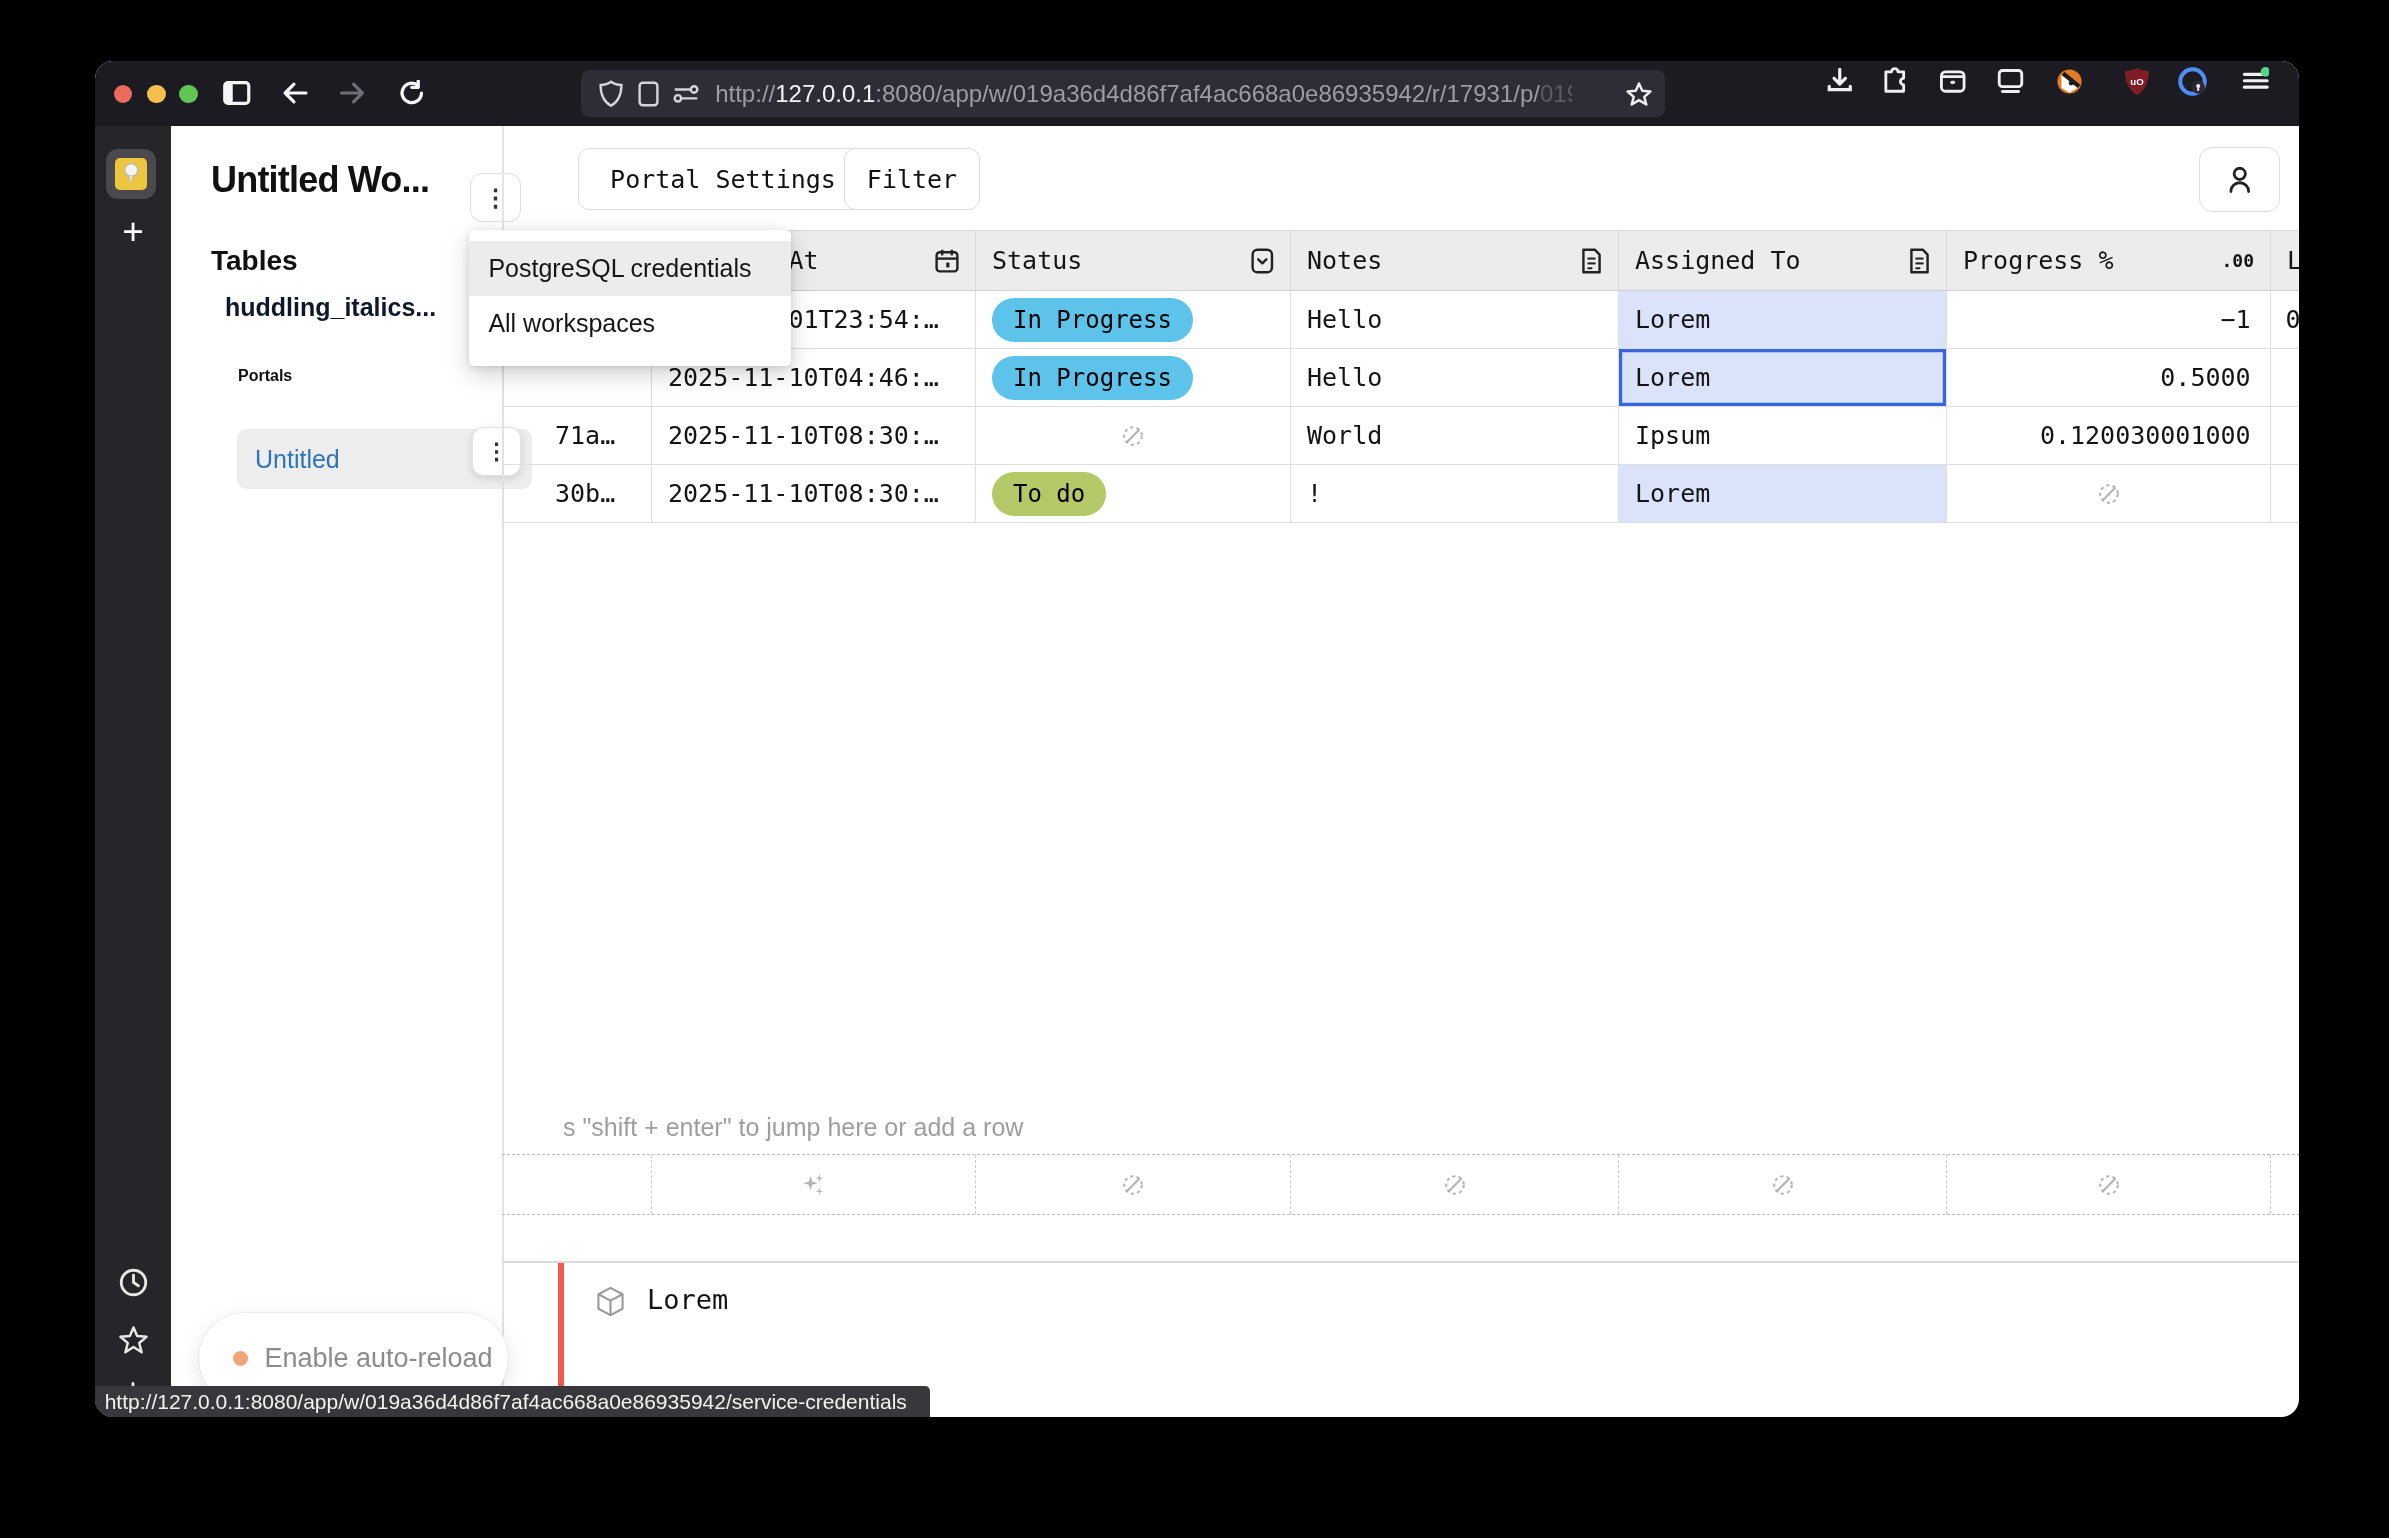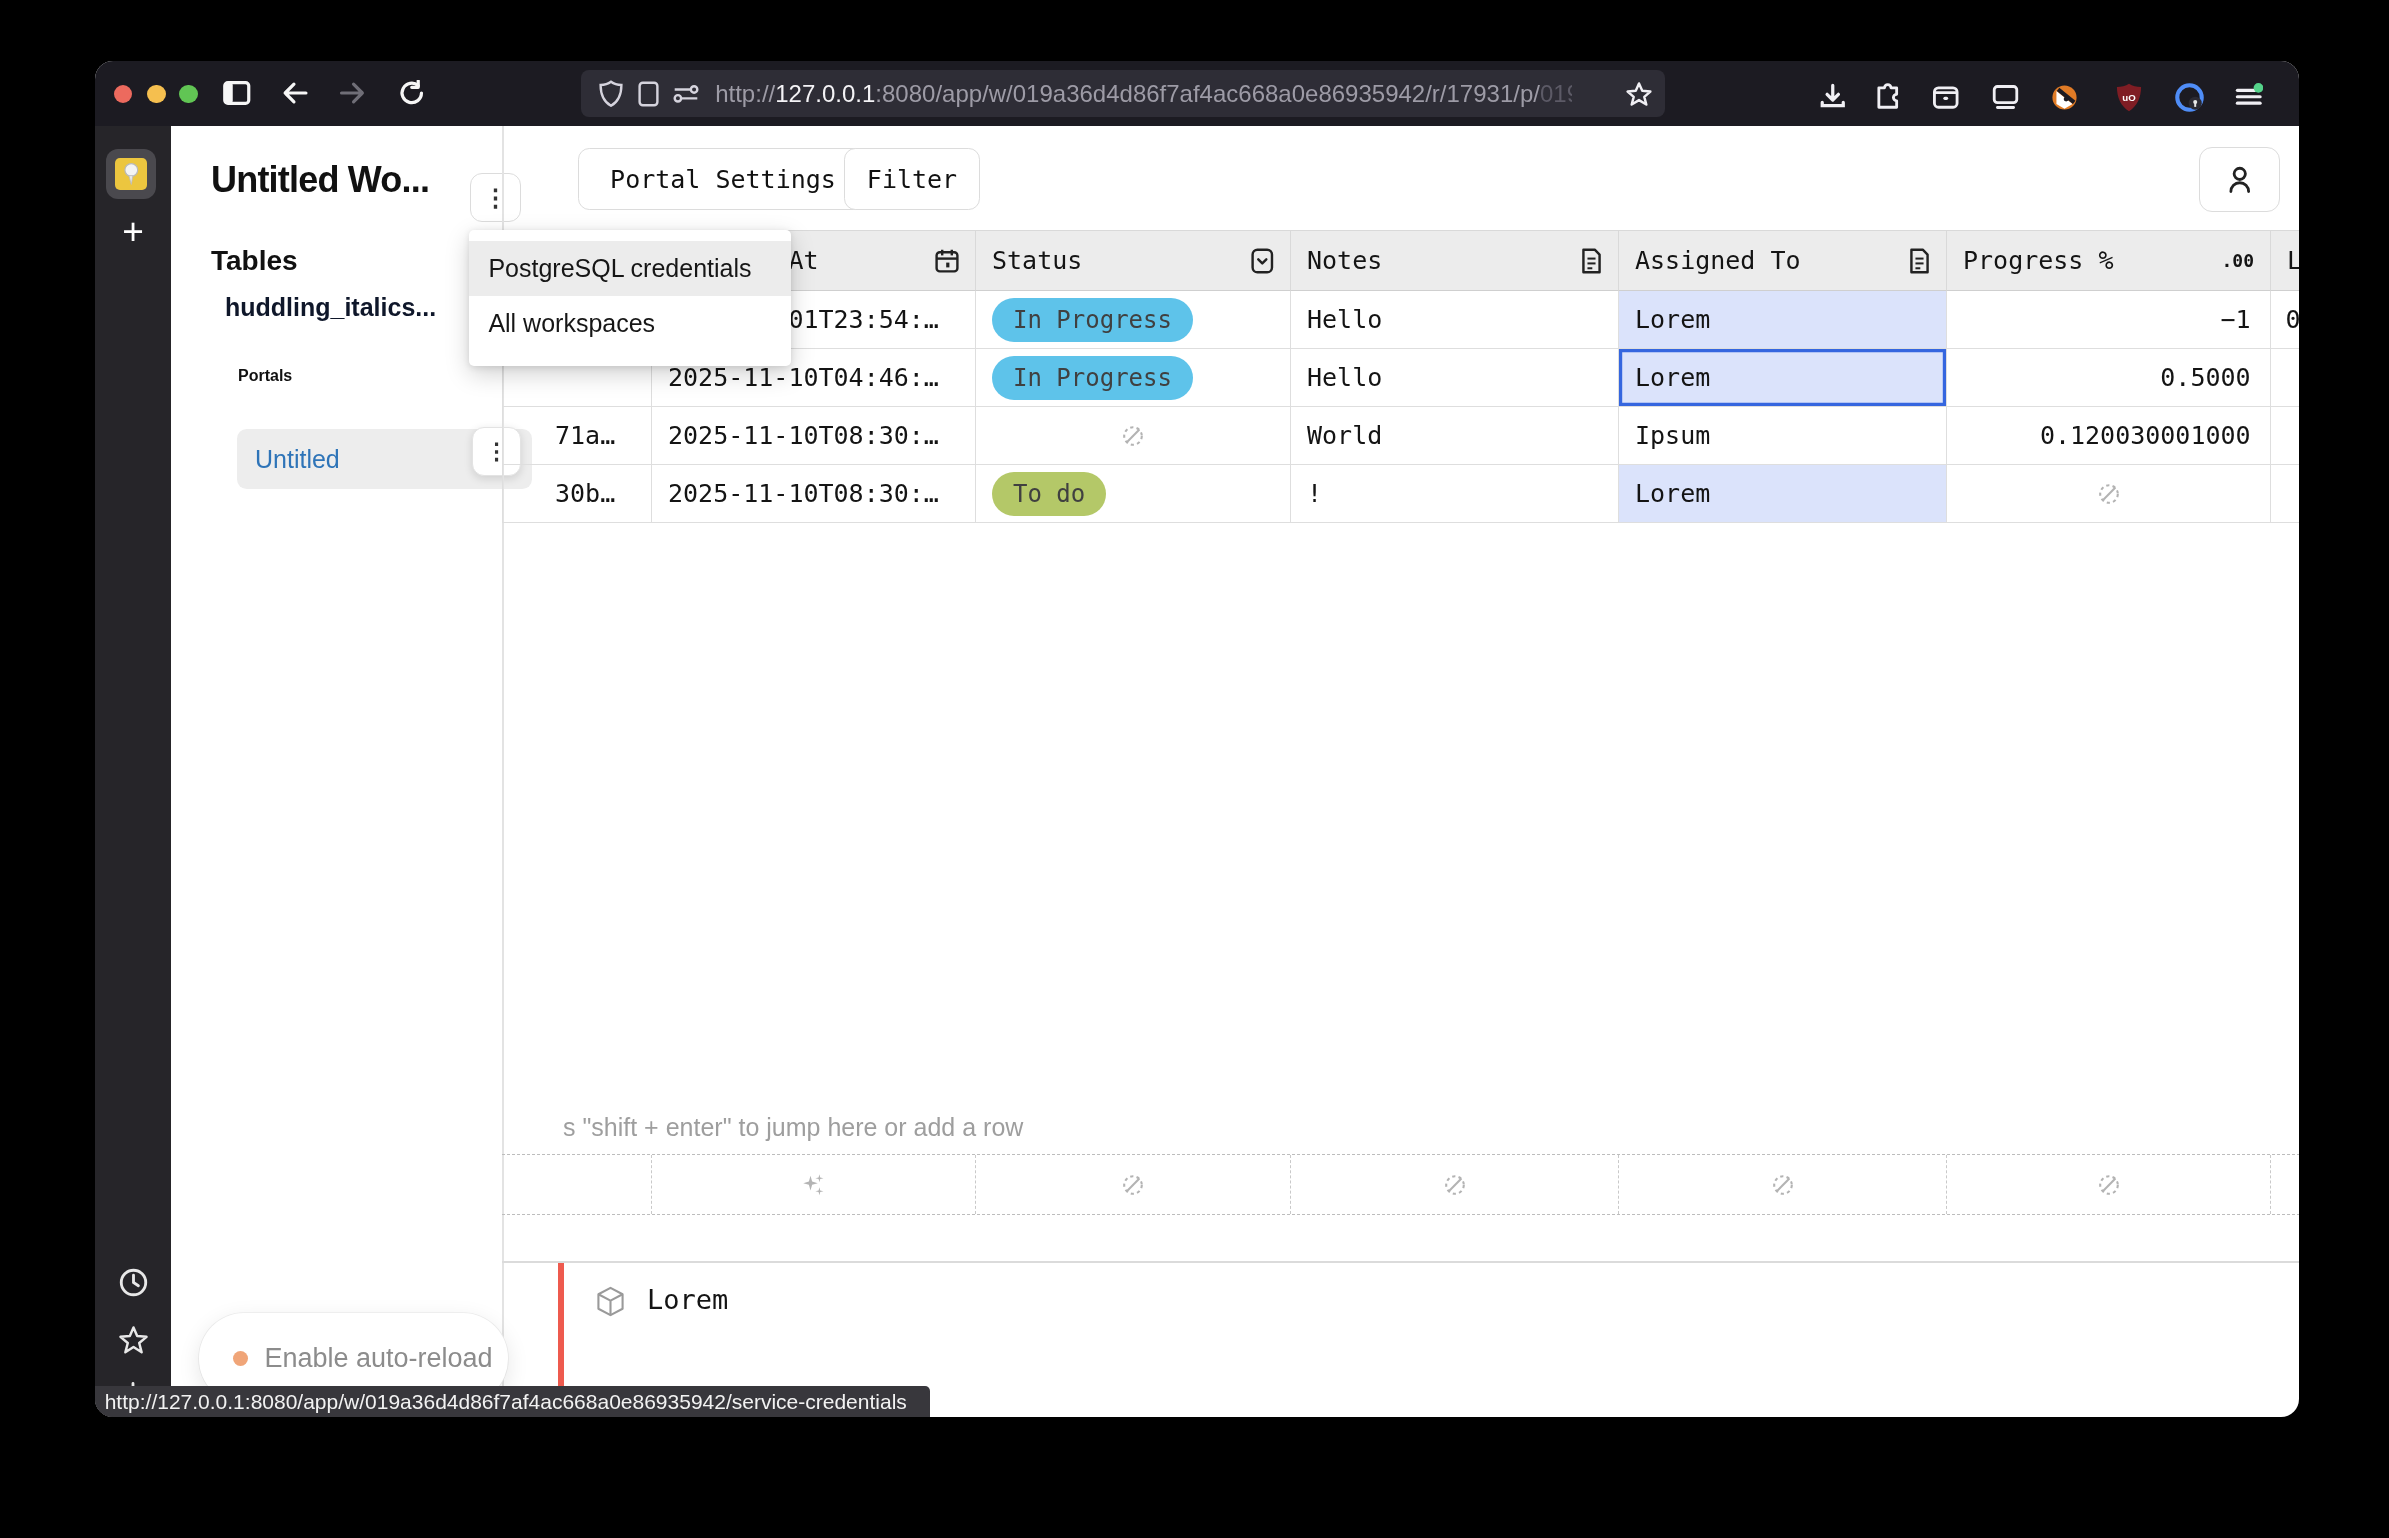--- a/index.html
+++ b/index.html
@@ -14,21 +14,21 @@
   
   .toolbar{position:absolute;left:0;top:0;width:100%;height:65px;background:#1c1b22;}
   .tl{position:absolute;top:23.5px;width:18.6px;height:18.6px;border-radius:50%;}
   .navic{position:absolute;top:16px;width:32px;height:32px;display:flex;align-items:center;justify-content:center;}
   .urlbar{position:absolute;left:486px;top:9px;width:1084px;height:47px;background:#2e2d36;
           border-radius:8px;display:flex;align-items:center;color:#b6b4be;}
   .urltext{font-size:24px;white-space:nowrap;overflow:hidden;}
   .urltext .host{color:#f4f3f6;}
   .urltext .dim{color:#9d9ba6;}
   .urltext .fade{color:#5c5a66;}
-  .exticon{position:absolute;top:20px;width:34px;height:32px;display:flex;align-items:center;justify-content:flex-start;text-decoration:underline;}
+  .exticon{position:absolute;top:4px;width:34px;height:32px;display:flex;align-items:center;justify-content:flex-end;text-decoration:underline;}
 
   
   .rail{position:absolute;left:0;top:65px;width:76px;height:1292px;background:#262529;}
   .appicon{position:absolute;left:11.3px;top:22.6px;width:50px;height:50px;background:#4a494e;border-radius:12px;
            display:flex;align-items:center;justify-content:center;}
   .appicon .yellow{width:32px;height:32px;background:#ecc63f;border-radius:4.9px;display:flex;align-items:center;justify-content:center;}
   .railplus{position:absolute;left:0;top:85px;width:76px;text-align:center;color:#fff;font-size:37px;font-weight:300;}
   .railbtm{position:absolute;left:0;width:76px;display:flex;justify-content:center;color:#e8e8e8;}
 
   
@@ -56,21 +56,21 @@
          border-right:1.6px solid #d9d9d9;display:flex;align-items:center;justify-content:space-between;
          padding:0 16px;font-size:25px;color:#141414;box-sizing:border-box;}
   .hcell.first{border-left:1.6px solid #d9d9d9;}
   .cell{height:58px;border-bottom:1.6px solid #dedede;border-right:1.6px solid #dedede;display:flex;align-items:center;
         padding:0 16px;font-size:25px;color:#141414;box-sizing:border-box;white-space:nowrap;overflow:hidden;}
   .cell.first{border-left:1.6px solid #dedede;padding-left:52px;text-align:center;}
   .cell.center{justify-content:center;}
   .cell.right{justify-content:flex-end;padding-right:19.4px;}
   .hl{background:#dbe3fb;}
   .sel{background:#dbe3fb;box-shadow:inset 0 0 0 3.2px #3566df;}
-  .pill{display:inline-flex;align-items:center;height:44px;border-radius:22px;padding:0 21px;font-size:24px;color:#404040;}
+  .pill{display:inline-flex;align-items:center;height:44px;border-radius:22px;padding:0 21px;font-size:24px;color:#000000;}
 
   
   .menu{position:absolute;left:374px;top:169px;width:322px;background:#fff;border-radius:5px;
         box-shadow:0 8px 24px rgba(0,0,0,.18),0 1.6px 6.5px rgba(0,0,0,.10);padding:11.3px 0 14.6px 0;z-index:50;}
   .menu .item{height:55px;display:flex;align-items:center;padding-left:19.4px;font-size:25px;color:#161616;}
   .menu .item.hover{background:#ececec;}
 
   
   .hint{position:absolute;left:468px;top:1052px;font-size:25px;color:#9e9e9e;}
   .dashed{position:absolute;left:407px;top:1093px;width:1878px;height:61px;display:grid;

